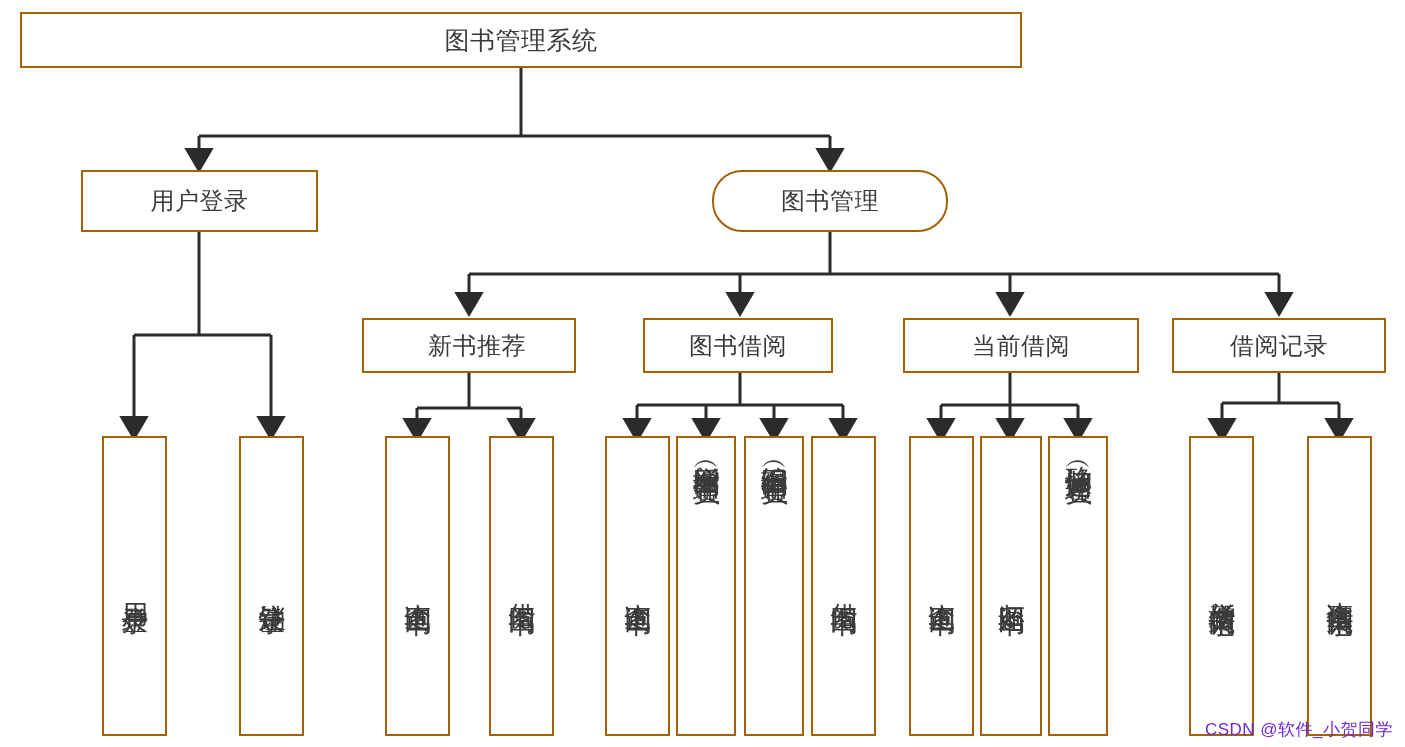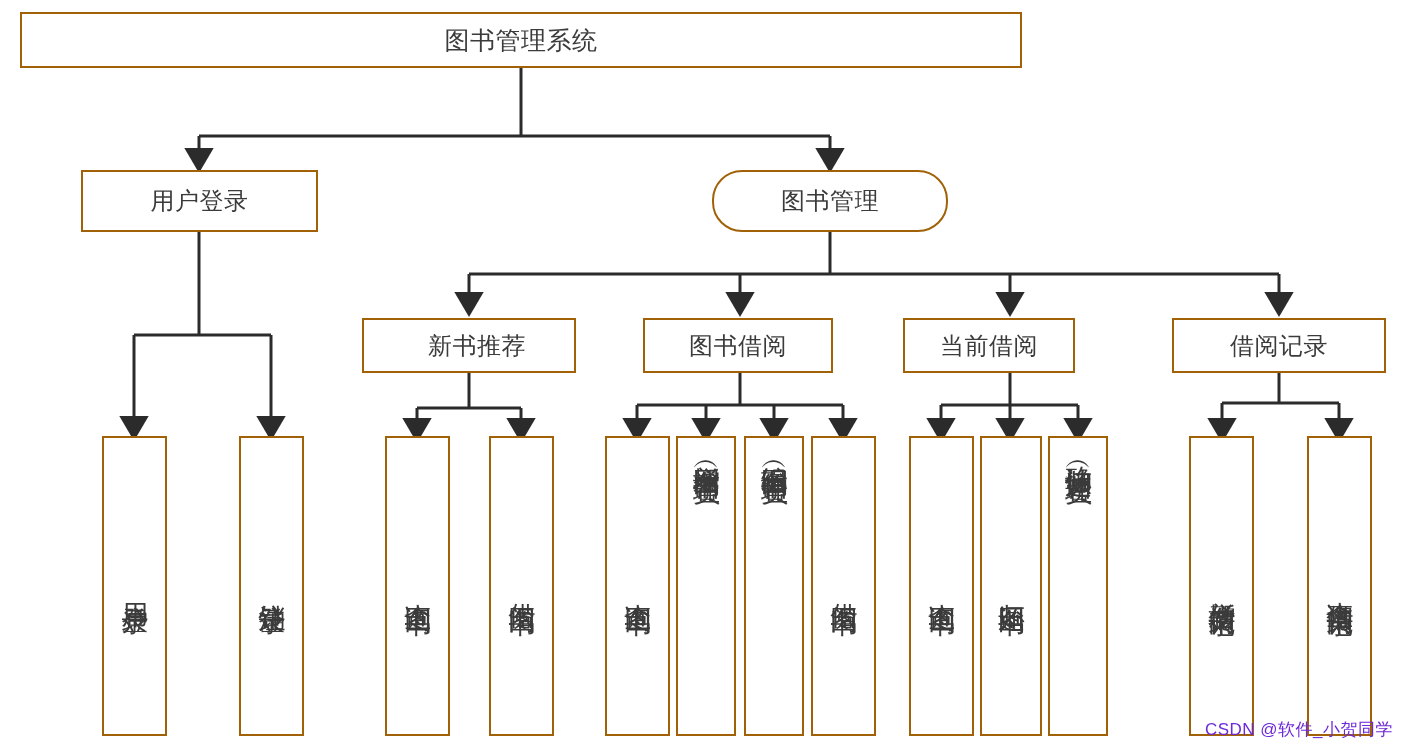--- a/index.html
+++ b/index.html
@@ -134,21 +134,21 @@
   <div class="node node-l1" style="left:712px; top:170px; width:236px; height:62px;border-radius:30px;">
     <span class="label">图书管理</span>
   </div>
 
   <div class="node node-l1" style="left:362px; top:318px; width:214px; height:55px;padding-left:16px;">
     <span class="label">新书推荐</span>
   </div>
   <div class="node node-l1" style="left:643px; top:318px; width:190px; height:55px;">
     <span class="label">图书借阅</span>
   </div>
-  <div class="node node-l1" style="left:903px; top:318px; width:172px; height:55px;">
+  <div class="node node-l1" style="left:903px; top:318px; width:236px; height:55px;">
     <span class="label">当前借阅</span>
   </div>
   <div class="node node-l1" style="left:1172px; top:318px; width:214px; height:55px;">
     <span class="label">借阅记录</span>
   </div>
 
   <div class="node node-leaf center" style="left:102px; top:436px; width:65px; height:300px;">
     <span class="label">用户登录</span>
   </div>
   <div class="node node-leaf center" style="left:239px; top:436px; width:65px; height:300px;">

